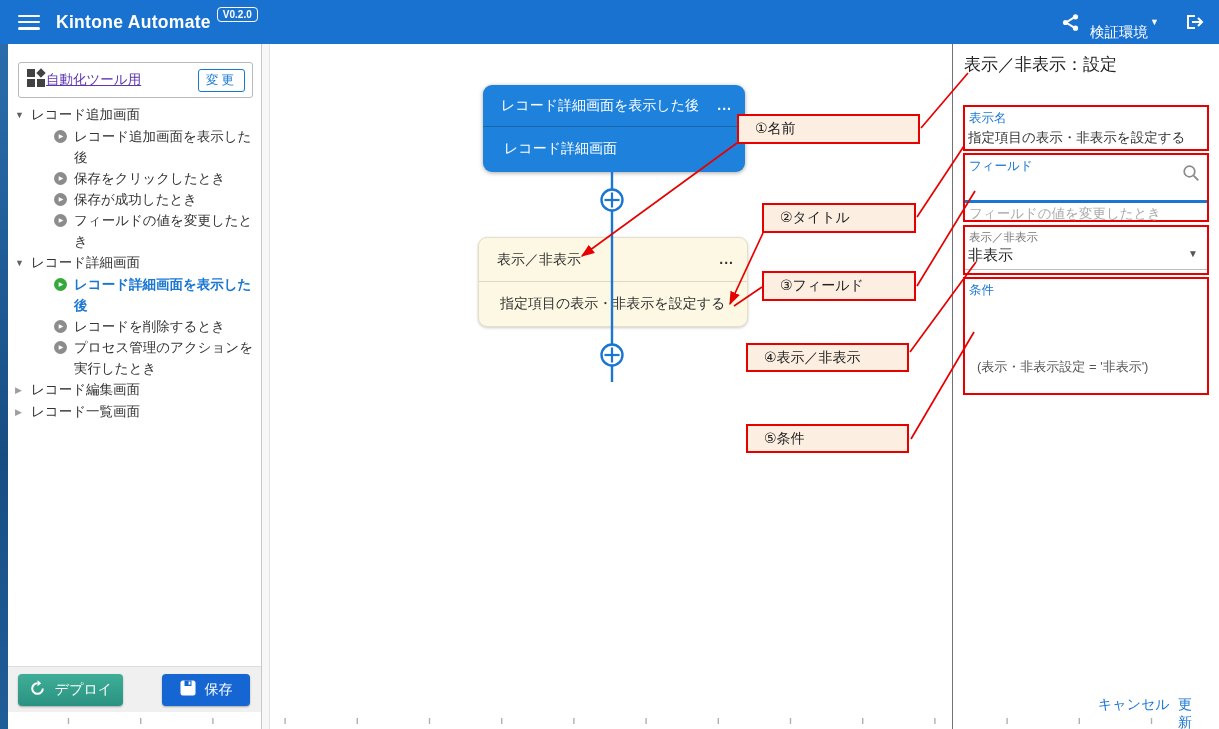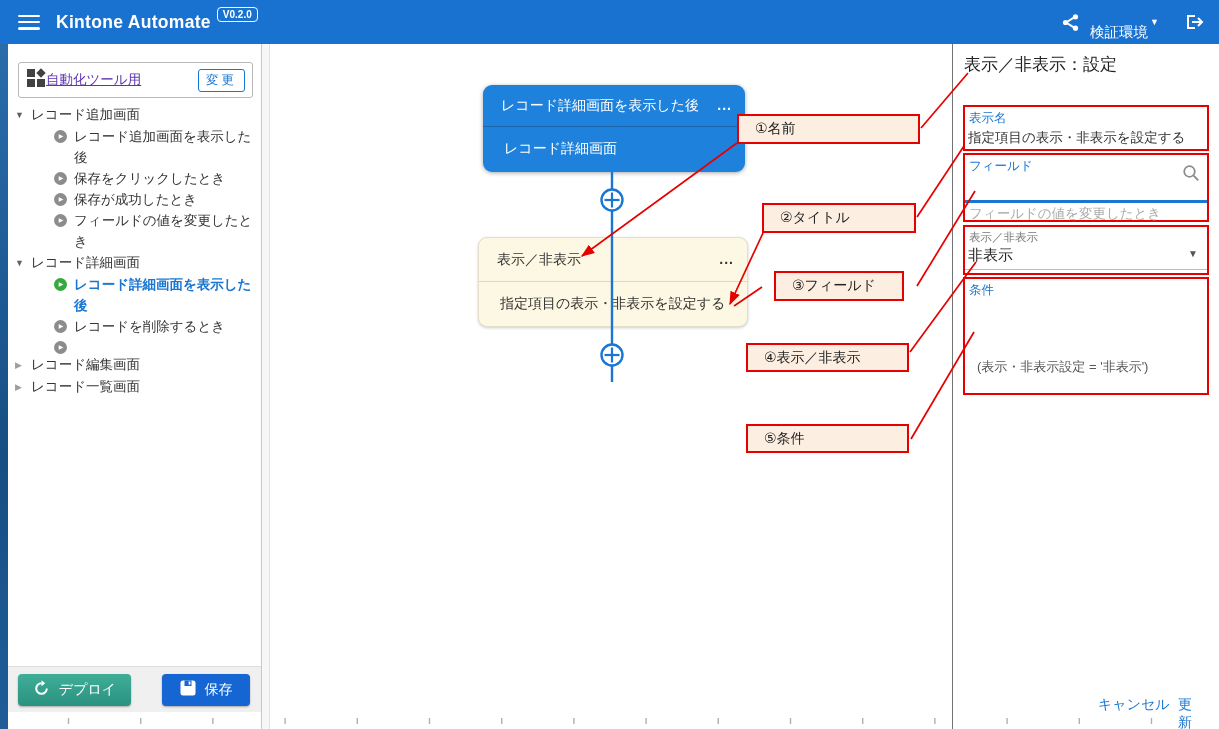--- a/index.html
+++ b/index.html
@@ -66,21 +66,21 @@
   .tree-row.selected .play-icon { background:#36a93c; }
   .tree-row.selected .t-label { color:#1976d2; font-weight:bold; }
   .t-label { flex:1; padding-right:6px; }
 
   .sidebar-bottom {
     position:absolute; left:0; top:622px; width:100%; height:46px;
     background:#f0f0f0; border-top:1px solid #ddd;
     display:flex; align-items:center; justify-content:space-between; padding:0 11px 0 10px;
   }
   .deploy-btn {
-    width:113px; height:32px; border:none; border-radius:4px; cursor:pointer;
+    width:105px; height:32px; border:none; border-radius:4px; cursor:pointer;
     background:linear-gradient(#3fae97, #2a9281); color:#fff; font-size:14px;
     display:flex; align-items:center; justify-content:center; gap:9px;
     box-shadow:0 1px 2px rgba(0,0,0,.3);
   }
   .save-btn {
     width:88px; height:32px; border:none; border-radius:4px; cursor:pointer;
     background:#1566d2; color:#fff; font-size:14px;
     display:flex; align-items:center; justify-content:center; gap:9px;
     box-shadow:0 1px 2px rgba(0,0,0,.3);
   }
@@ -104,21 +104,21 @@
     font-weight:bold; font-size:14px; letter-spacing:1px; cursor:pointer; line-height:6px;
   }
 
   
   .ann {
     position:absolute; border:2px solid #e60000; background:#fcefe1;
     display:flex; align-items:center; padding-left:16px; font-size:14px; color:#222; z-index:20;
   }
   .ann1 { left:737px; top:114px; width:183px; height:30px; }
   .ann2 { left:762px; top:203px; width:154px; height:30px; }
-  .ann3 { left:762px; top:271px; width:130px; height:30px;margin-left:12px; }
+  .ann3 { left:762px; top:271px; width:154px; height:30px; }
   .ann4 { left:746px; top:343px; width:163px; height:29px; }
   .ann5 { left:746px; top:424px; width:163px; height:29px; }
 
   
   .panel {
     position:absolute; left:952px; top:44px; width:242px; height:685px;
     background:#fff; border-left:1px solid #737373; z-index:9;
   }
   .panel-title { position:absolute; left:11px; top:9px; font-size:17px; color:#222; }
   .f-box { position:absolute; left:10px; width:246px; border:2px solid #e60000; background:#fff; }
@@ -229,20 +229,21 @@
     <div class="tree-row child selected">
       <span class="play-icon">▶</span>
       <span class="t-label">レコード詳細画面を表示した後</span>
     </div>
     <div class="tree-row child">
       <span class="play-icon">▶</span>
       <span class="t-label">レコードを削除するとき</span>
     </div>
     <div class="tree-row child">
       <span class="play-icon">▶</span>
+      <span class="t-label">プロセス管理のアクションを実行したとき</span>
     </div>
     <div class="tree-row">
       <span class="caret collapsed">▶</span>
       <span class="t-label">レコード編集画面</span>
     </div>
     <div class="tree-row">
       <span class="caret collapsed">▶</span>
       <span class="t-label">レコード一覧画面</span>
     </div>
   </div>

